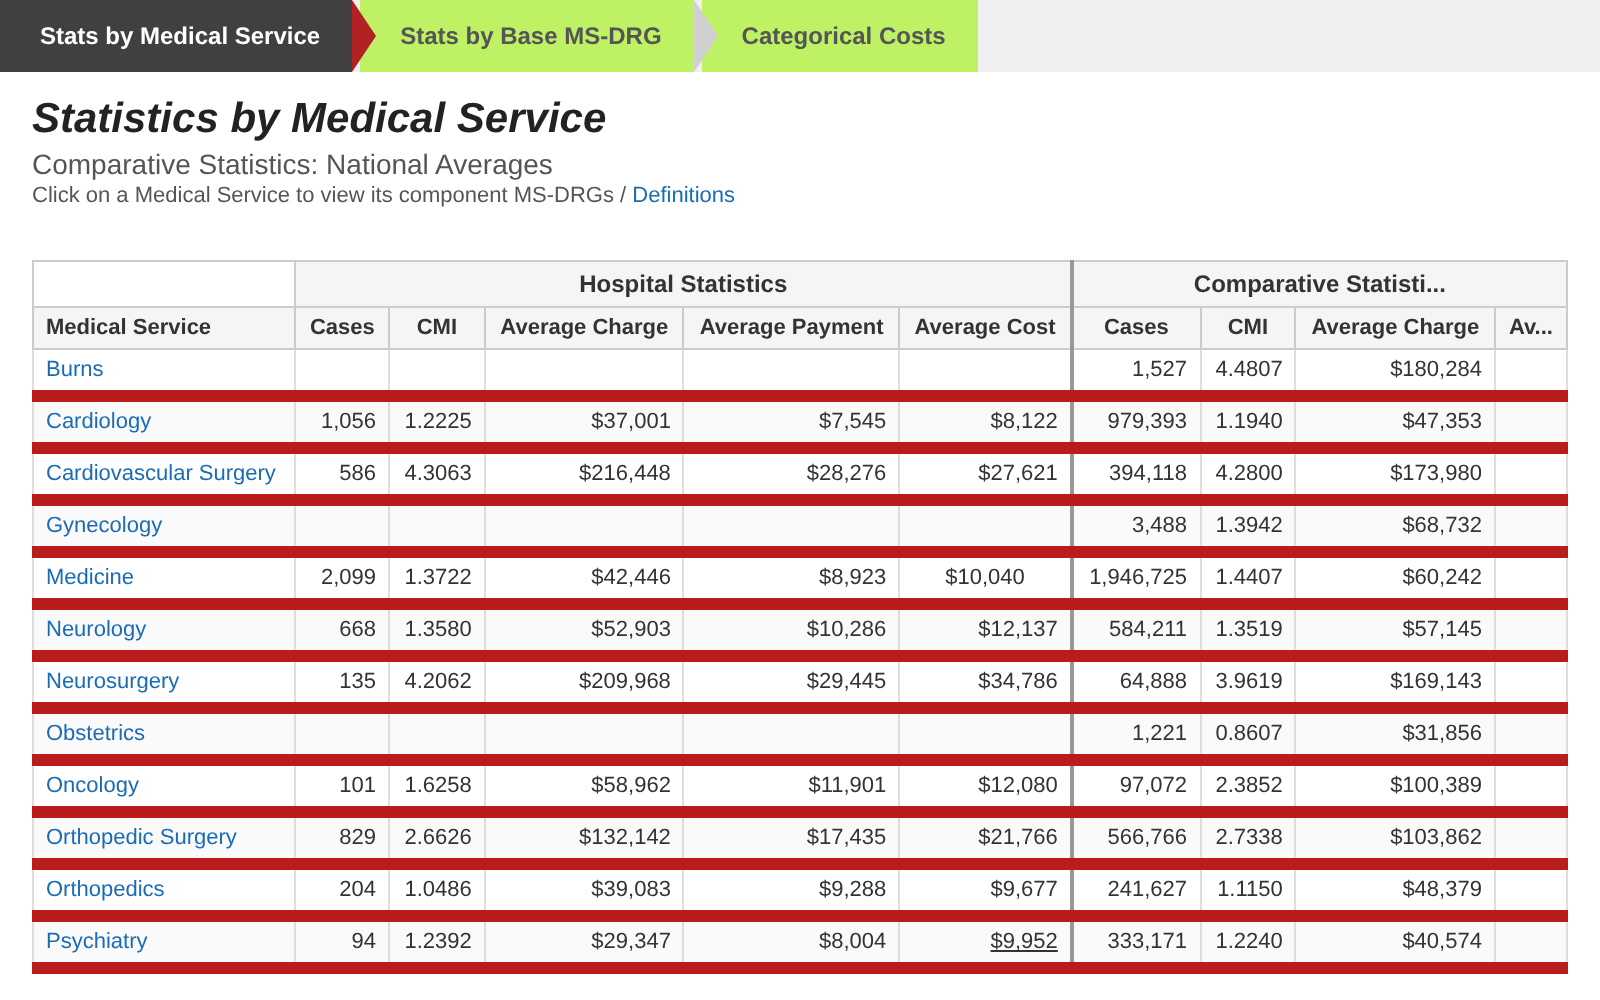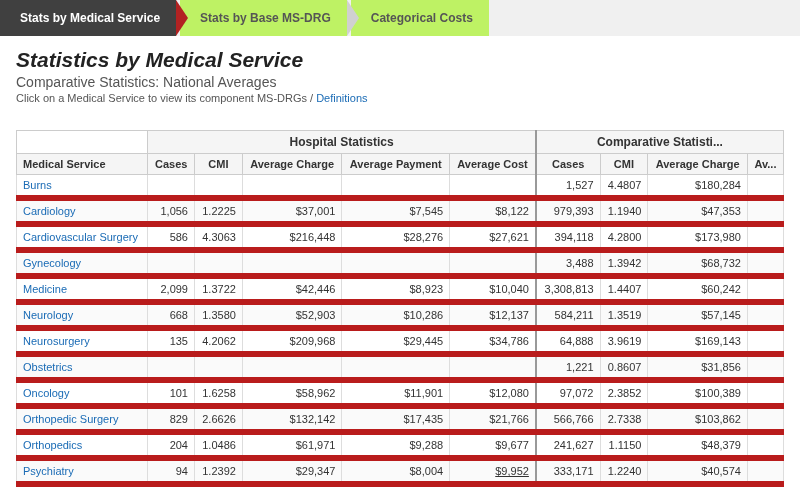--- a/index.html
+++ b/index.html
@@ -231,22 +231,22 @@
           <td>1.3942</td>
           <td>$68,732</td>
           <td></td>
         </tr>
         <tr>
           <td><a href="#" class="service-link">Medicine</a></td>
           <td>2,099</td>
           <td>1.3722</td>
           <td>$42,446</td>
           <td>$8,923</td>
-          <td style="border-right: 2px solid rgb(153, 153, 153);">$10,040</td>
-          <td class="separator-col">3,308,813</td>
+          <td style="border-right: 2px solid rgb(153, 153, 153); text-align: center;">$10,040</td>
+          <td class="separator-col">1,946,725</td>
           <td>1.4407</td>
           <td>$60,242</td>
           <td></td>
         </tr>
         <tr>
           <td><a href="#" class="service-link">Neurology</a></td>
           <td>668</td>
           <td>1.3580</td>
           <td>$52,903</td>
           <td>$10,286</td>
@@ -301,21 +301,21 @@
           <td style="border-right: 2px solid rgb(153, 153, 153);">$21,766</td>
           <td class="separator-col">566,766</td>
           <td>2.7338</td>
           <td>$103,862</td>
           <td></td>
         </tr>
         <tr>
           <td><a href="#" class="service-link">Orthopedics</a></td>
           <td>204</td>
           <td>1.0486</td>
-          <td>$61,971</td>
+          <td>$39,083</td>
           <td>$9,288</td>
           <td style="border-right: 2px solid rgb(153, 153, 153);">$9,677</td>
           <td class="separator-col">241,627</td>
           <td>1.1150</td>
           <td>$48,379</td>
           <td></td>
         </tr>
         <tr>
           <td><a href="#" class="service-link">Psychiatry</a></td>
           <td>94</td>

